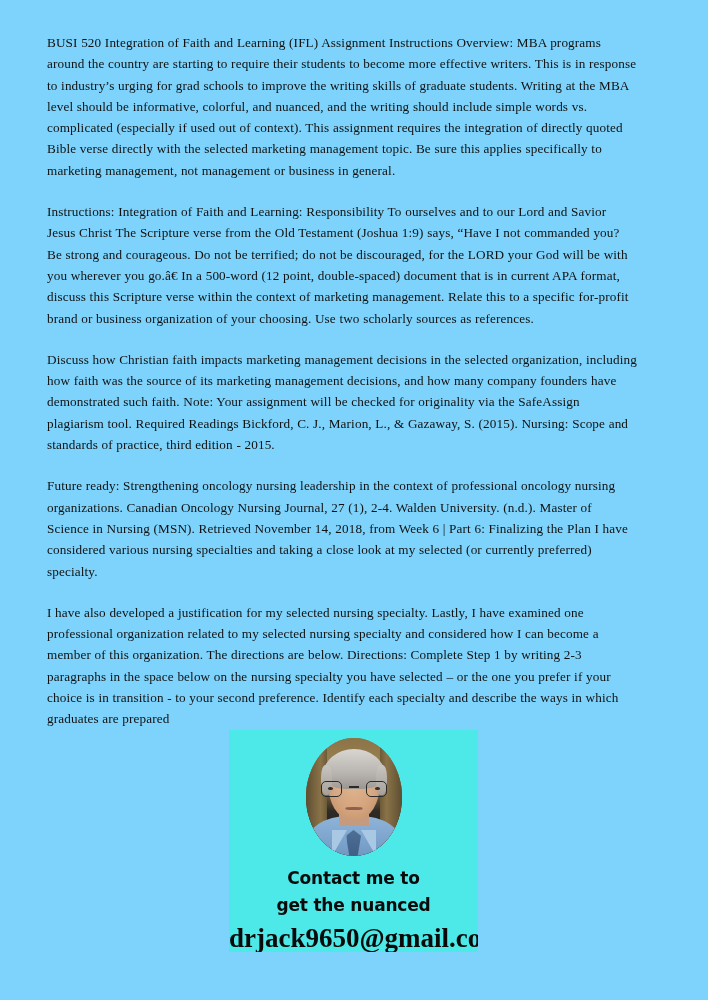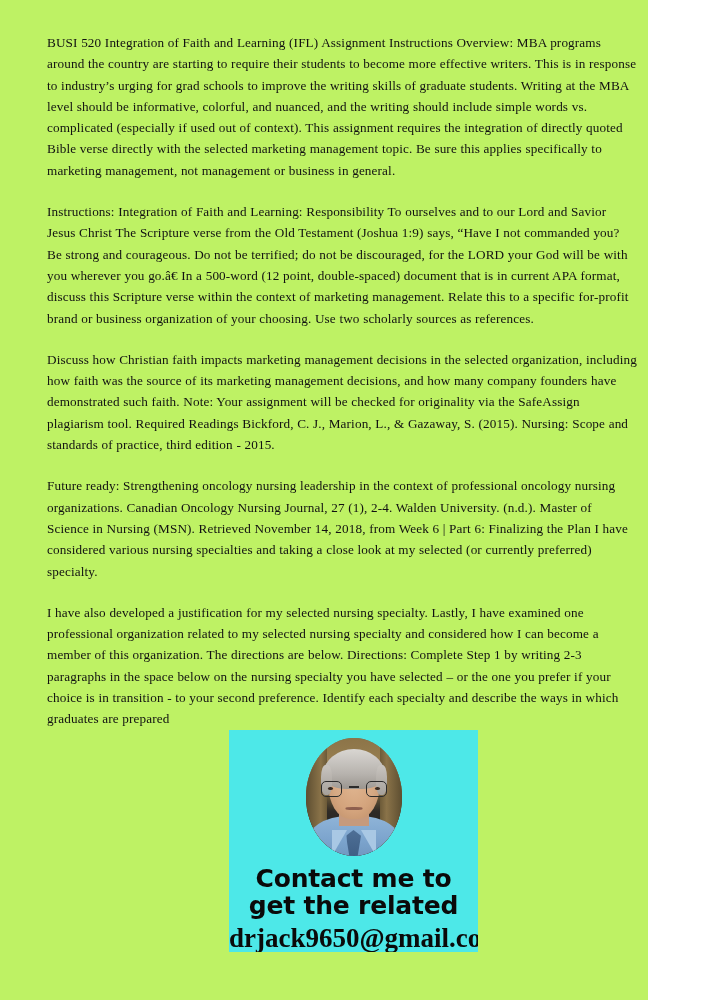--- a/index.html
+++ b/index.html
@@ -13,23 +13,23 @@
     background: #ffffff;
     font-family: "Liberation Serif", "DejaVu Serif", serif;
     overflow: hidden;
     position: relative;
   }
 
   #doc-page {
     position: absolute;
     left: 0;
     top: 0;
-    width: 648px;
+    width: 708px;
     height: 1000px;
-    background: #bef264;
+    background: #7dd3fc;
   }
 
   #doc-body {
     position: absolute;
     left: 47px;
     top: 32px;
     width: 590px;
   }
 
   .para {
@@ -209,21 +209,21 @@
     width: 17px;
     height: 2.6px;
     background: #8e5f4e;
     border-radius: 40%;
   }
 
   #contact-headline {
     margin-top: 9px;
     font-family: "DejaVu Sans", "Liberation Sans", sans-serif;
     font-weight: 700;
-    font-size: 25px;
+    font-size: 17px;
     line-height: 27px;
     color: #0a0a0a;
     text-align: center;
     letter-spacing: -0.2px;
     width: 100%;
   }
   #contact-headline .hl-line {
     display: block;
   }
   #contact-email {
@@ -264,20 +264,20 @@
       <div class="ph-glass-l"></div>
       <div class="ph-glass-r"></div>
       <div class="ph-bridge"></div>
       <div class="ph-eye-l"></div>
       <div class="ph-eye-r"></div>
       <div class="ph-mouth"></div>
     </div>
 
     <div id="contact-headline">
       <span class="hl-line">Contact me to</span>
-      <span class="hl-line">get the related</span>
+      <span class="hl-line">get the nuanced</span>
     </div>
 
     <div id="contact-email">drjack9650@gmail.com</div>
 
   </div>
 
 </div>
 
 </body></html>

